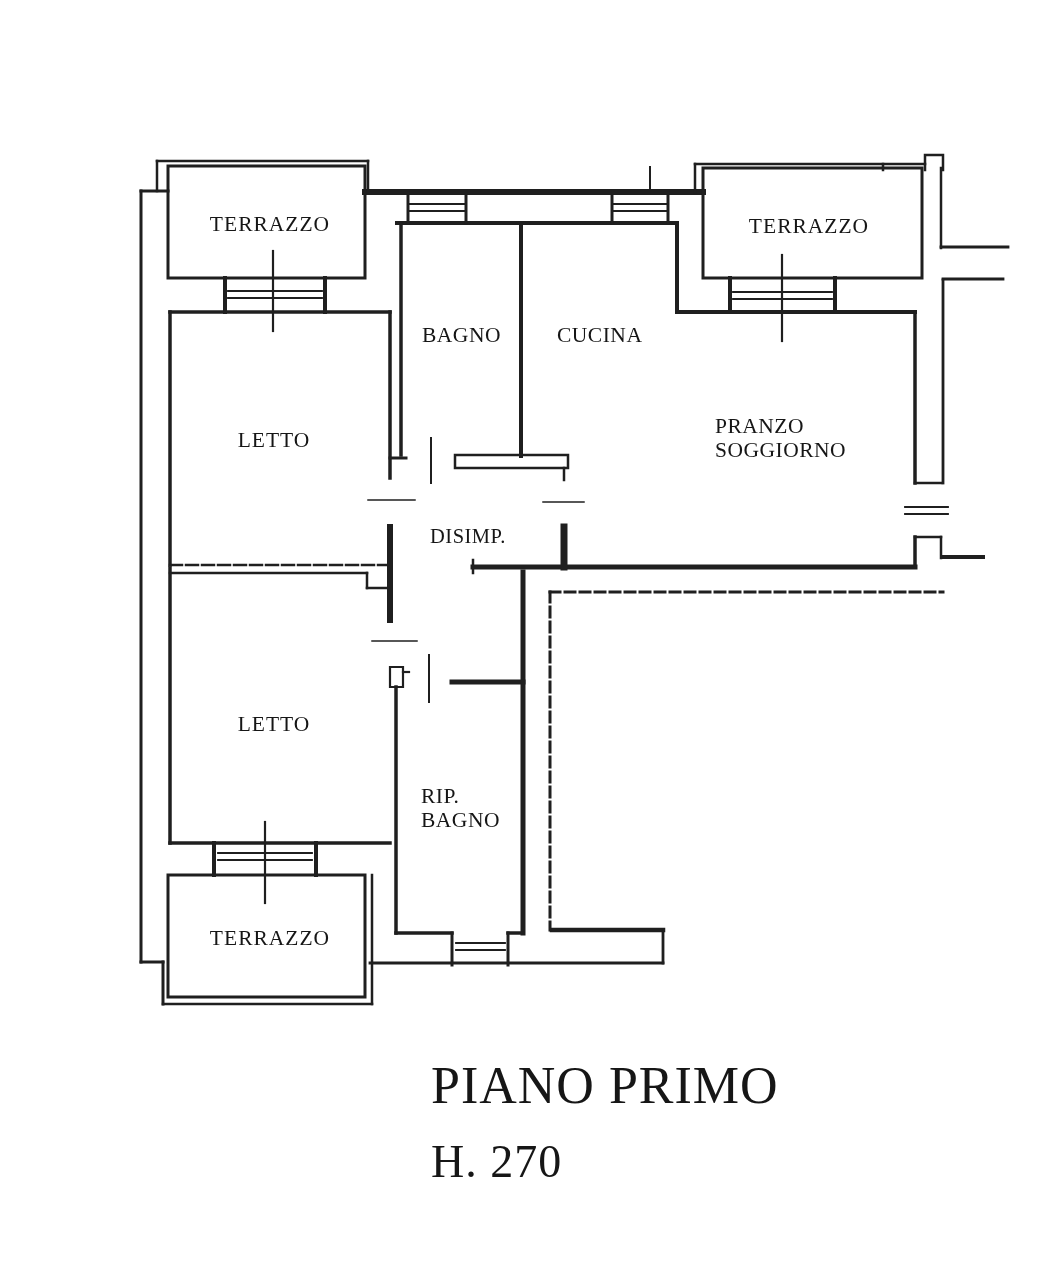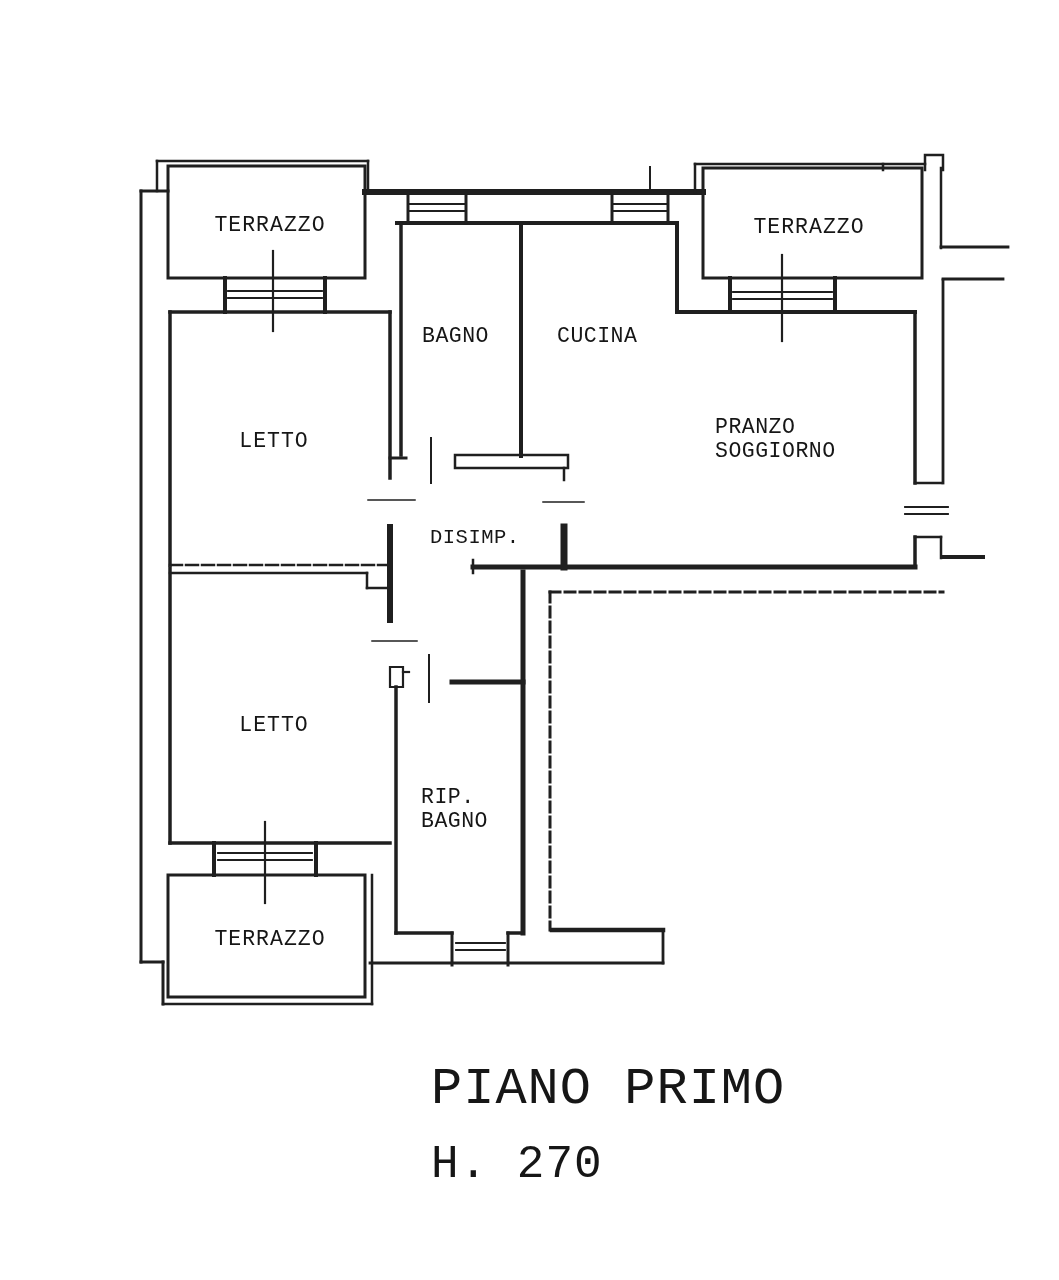--- a/index.html
+++ b/index.html
@@ -1,20 +1,20 @@
 <!DOCTYPE html>
 <html style="--ink: #1f1f1f; --paper: #ffffff;"><head>
 <meta charset="utf-8">
 <style>
   :root { --ink:#1f1f1f; --paper:#ffffff; }
   html,body { margin:0; padding:0; background:var(--paper); }
   .stage {
     position:relative; width:1059px; height:1280px;
     background:var(--paper); overflow:hidden;
-    font-family:Liberation Mono, monospace;
+    font-family:Liberation Serif, serif;
   }
   svg.plan { position:absolute; left:0; top:0; color:var(--ink); }
   svg.plan path, svg.plan rect { fill:none; stroke:currentColor; stroke-linecap:square; }
   svg.plan text { fill:#161616; }
   .room-lb  { font-size:21.5px; letter-spacing:1px; }
   .room-lb2 { font-size:21.5px; letter-spacing:0.5px; }
   .small-lb { font-size:20.5px; letter-spacing:0.5px; }
   .title-lb { font-size:52px; letter-spacing:1px; }
   .h-lb     { font-size:46px; letter-spacing:1px; }
 </style>

